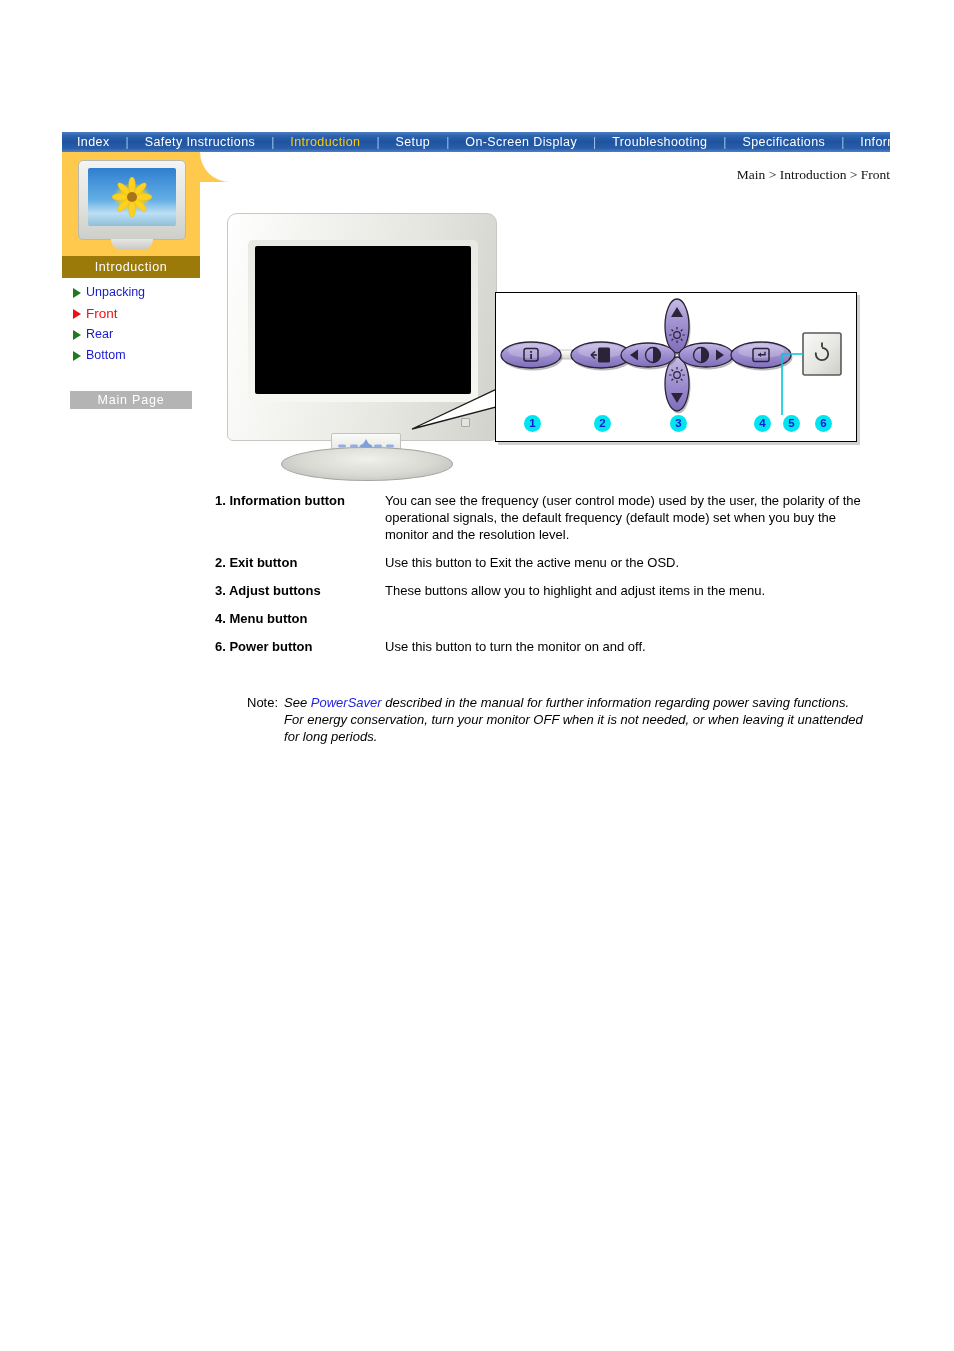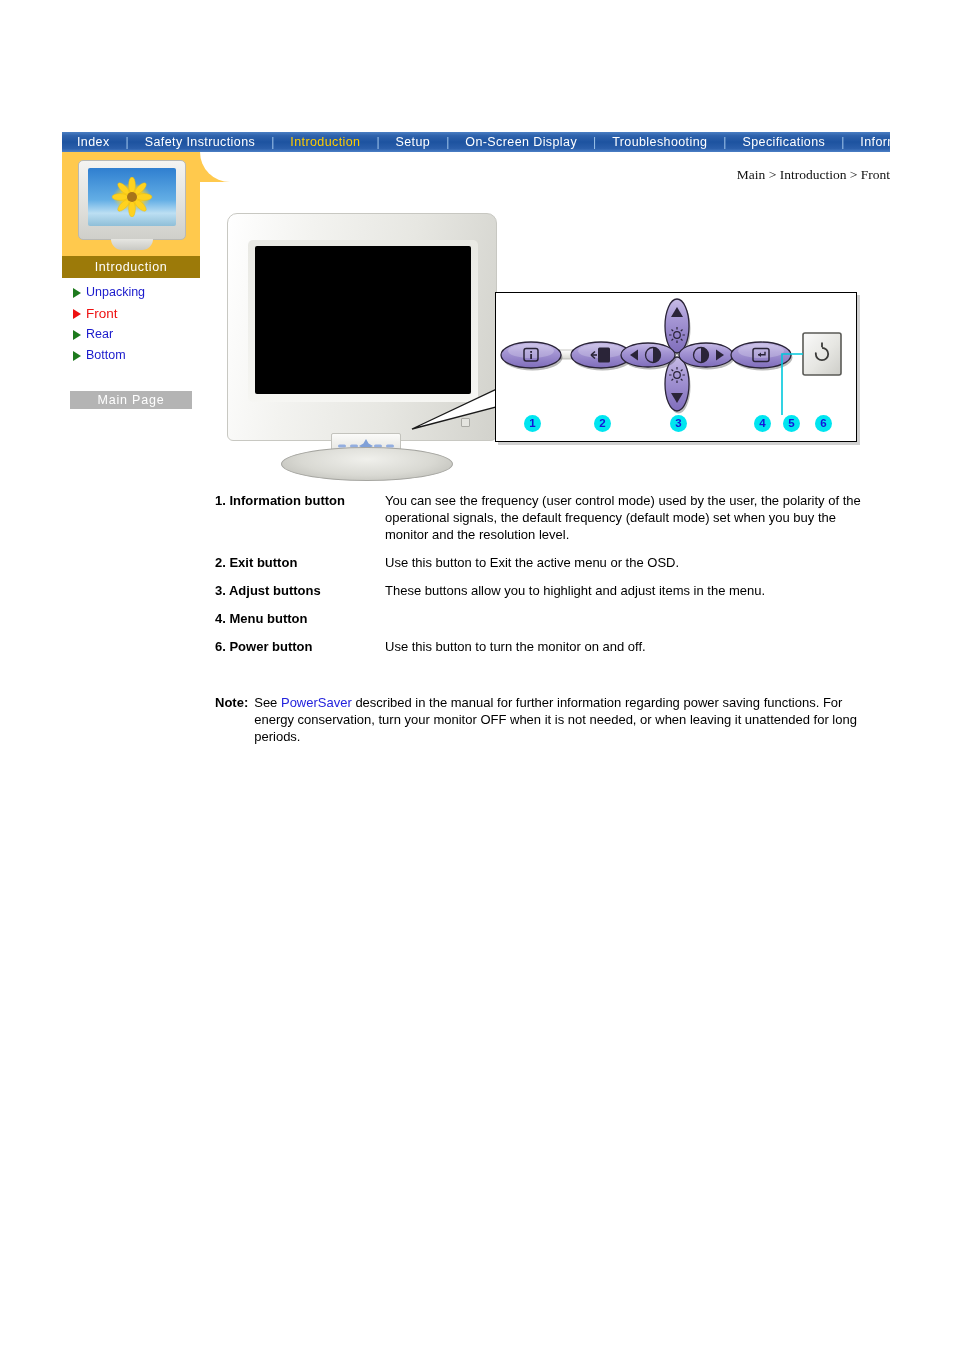--- a/index.html
+++ b/index.html
@@ -279,25 +279,26 @@
   .note {
     position: absolute;
     left: 215px;
     top: 694px;
     width: 650px;
     display: flex;
     font-size: 13px;
     line-height: 17px;
   }
   .note-label {
-    font-weight: bold;
+    font-weight: normal;
     flex: 0 0 auto;
     padding-right: 6px;
-  }
-  .note-body { flex: 1; }
+    margin-left: 32px;
+  }
+  .note-body { flex: 1; font-style: italic; }
   .note-link { color: #2222dd; }
 </style>
 </head>
 <body>
 
 <div class="navbar">
   <span class="nav-item">Index</span>
   <span class="nav-sep">|</span>
   <span class="nav-item">Safety Instructions</span>
   <span class="nav-sep">|</span>

